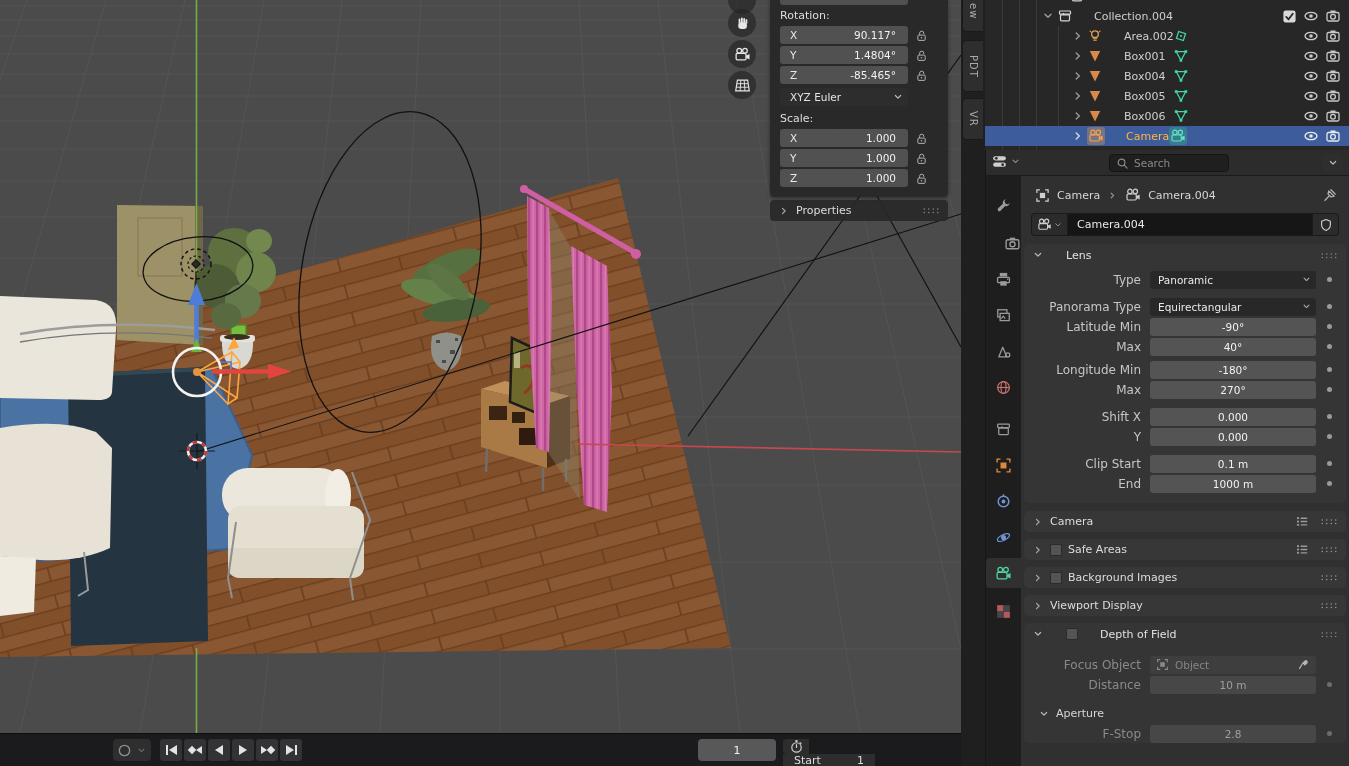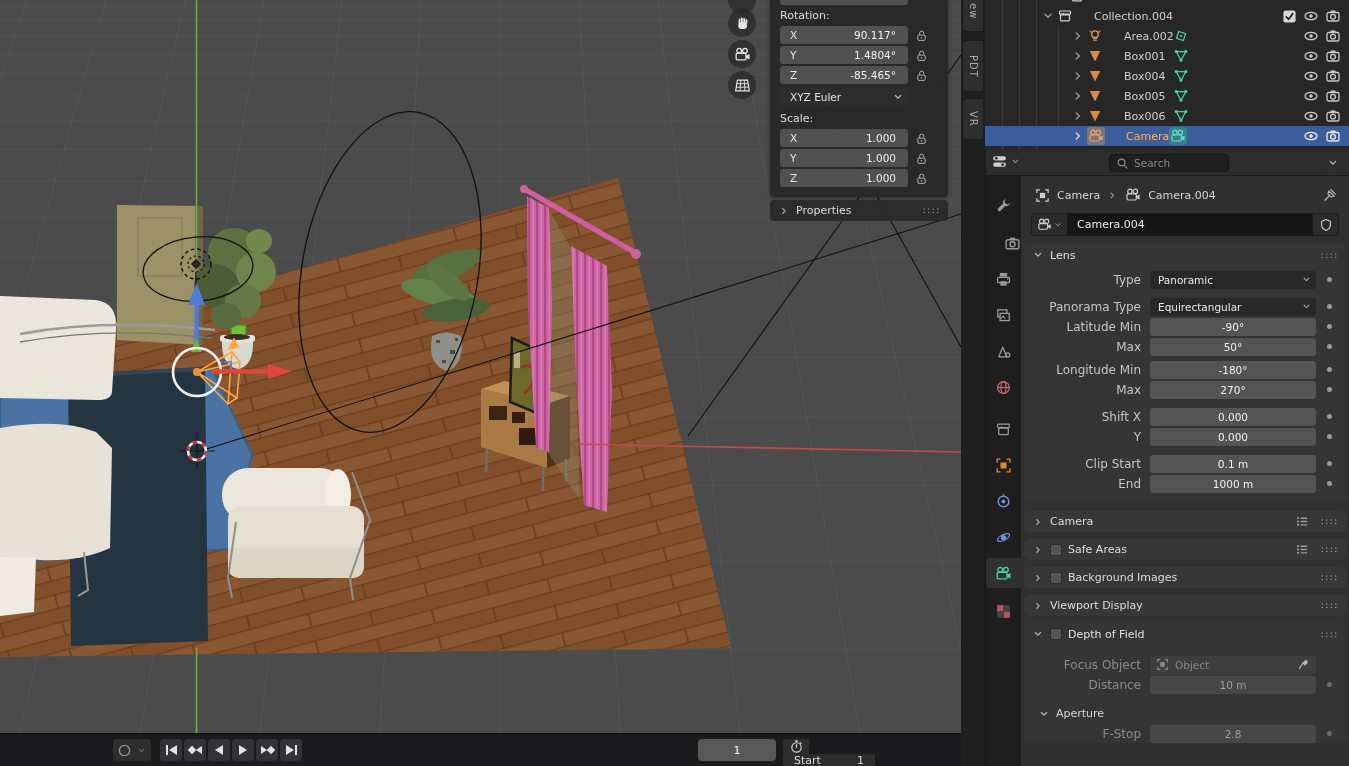--- a/index.html
+++ b/index.html
@@ -98,21 +98,21 @@
   .bcrumb .spacer { flex:1; }
   .idrow { display:flex; margin:7px 10px 0 10px; height:23px; }
   .idrow .dropbtn { width:36px; background:#2b2b2b; border-radius:4px 0 0 4px; display:flex; align-items:center;
     justify-content:center; gap:1px; color:#cfcfcf; border:1px solid #1a1a1a; border-right:none; }
   .idrow .idfield { flex:1; background:#161616; border:1px solid #1a1a1a; color:#e8e8e8; display:flex;
     align-items:center; padding-left:9px; }
   .idrow .fakeuser { width:26px; background:#2b2b2b; border-radius:0 4px 4px 0; display:flex; align-items:center;
     justify-content:center; color:#cfcfcf; border:1px solid #1a1a1a; border-left:none; }
 
   .panel { margin:8px 3px 0 3px; background:#353535; border-radius:5px; }
-  .panel-h { height:22px; display:flex; align-items:center; gap:6px; padding:0 8px; color:#e0e0e0; }
+  .panel-h { height:22px; display:flex; align-items:center; gap:22px; padding:0 8px; color:#e0e0e0; }
   .panel-h .grow { flex:1; }
   .panel-h .t { font-size:11px; }
   .panel-closed { margin:0 3px 7px 3px; background:#373737; border-radius:5px; height:21px;
     display:flex; align-items:center; gap:6px; padding:0 8px; color:#dddddd; }
   .panel-closed .grow { flex:1; }
   .cbx { width:12px; height:12px; background:#545454; border-radius:2px; border:1px solid #2a2a2a; }
   .hicons { display:flex; gap:10px; align-items:center; color:#9a9a9a; }
 
   .prow { display:flex; align-items:center; height:19px; margin-bottom:1px; }
   .prow .plabel { width:126px; text-align:right; padding-right:9px; color:#c6c6c6; font-size:12px; }
@@ -1004,21 +1004,21 @@
             <div class="pfield pair-t">
                 <span>-90°</span>
               </div>
             <div class="pdot">
                 <span class="dot"></span>
               </div>
           </div>
           <div class="prow">
             <div class="plabel">Max</div>
             <div class="pfield pair-b">
-                <span>50°</span>
+                <span>40°</span>
               </div>
             <div class="pdot">
                 <span class="dot"></span>
               </div>
           </div>
           <div class="prow gap4">
             <div class="plabel">Longitude Min</div>
             <div class="pfield pair-t">
                 <span>-180°</span>
               </div>

